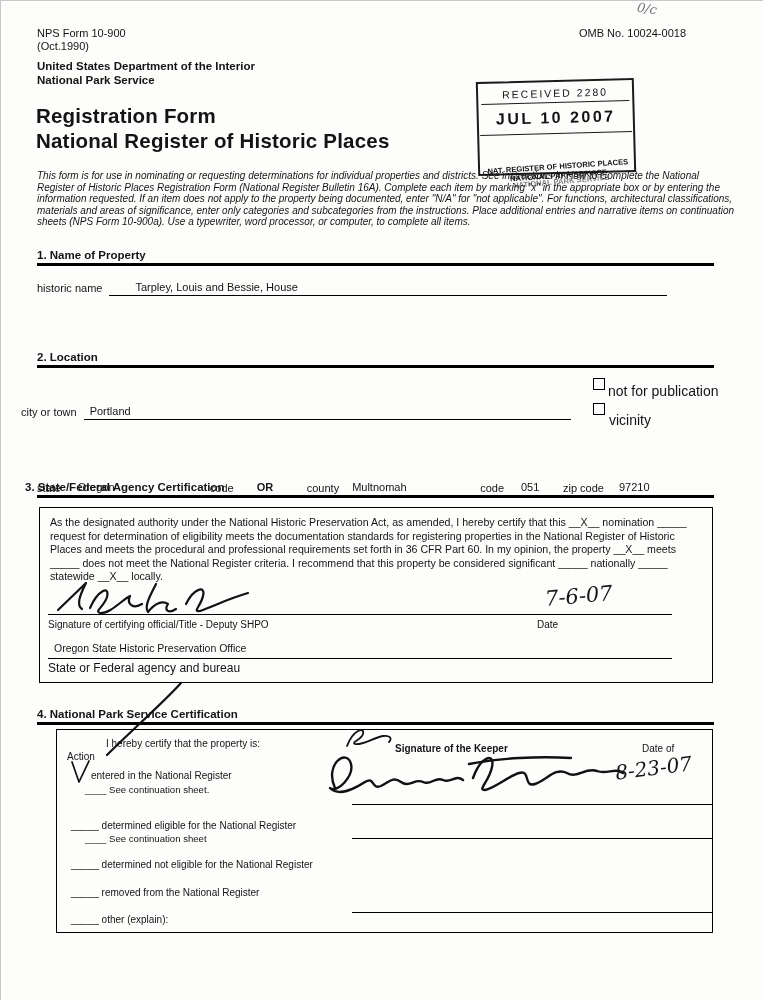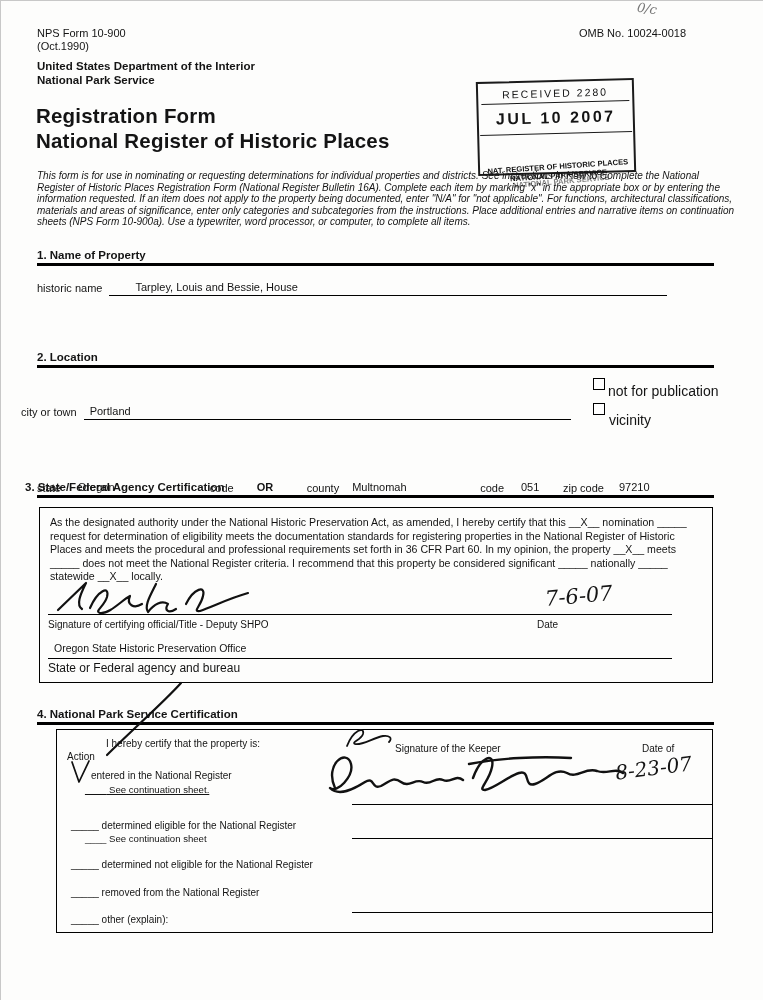--- a/index.html
+++ b/index.html
@@ -156,21 +156,21 @@
   <div class="abs s-heading" style="left:36px;top:707px;">4.  National Park Service Certification</div>
   <div class="abs rule" style="top:721px;"></div>
 
   <svg class="abs" style="left:102px;top:680px;" width="82" height="78" viewBox="0 0 82 78">
     <path d="M78,2 C60,22 30,48 4,74" fill="none" stroke="#111" stroke-width="2.2" stroke-linecap="round"></path>
   </svg>
 
   <div class="abs nps-box">
     <div class="s4-small" style="left:10px;top:8px;margin-left:39px;">I hereby certify that the property is:</div>
     <div class="s4-small" style="left:10px;top:21px;">Action</div>
-    <div class="s4-small" style="left:338px;top:13px;">Signature of the Keeper</div>
+    <div class="s4-small" style="left:338px;top:13px;font-weight:bold;">Signature of the Keeper</div>
     <div class="s4-small" style="left:585px;top:13px;text-align:right;">Date of</div>
 
     <svg class="abs" style="left:282px;top:-6px;" width="60" height="28" viewBox="0 0 60 28">
       <path d="M8,22 C14,6 26,2 24,10 C22,16 12,18 16,20 C22,22 34,14 44,12 C50,11 54,14 50,18" fill="none" stroke="#111" stroke-width="1.8" stroke-linecap="round"></path>
     </svg>
 
     <svg class="abs" style="left:262px;top:14px;" width="310" height="62" viewBox="0 0 310 62">
       <g fill="none" stroke="#111" stroke-width="2.4" stroke-linecap="round" stroke-linejoin="round">
         <path d="M16,44 C5,20 28,4 32,20 C35,32 18,50 11,44 C20,53 35,45 46,38 C56,32 52,46 62,42 C70,38 74,32 82,38 C90,44 96,34 104,38 C112,42 116,32 124,36 C132,40 136,30 144,36"></path>
         <path d="M154,34 C162,12 176,8 173,23 C170,38 158,46 166,46 C176,44 188,33 200,29 C212,25 204,44 216,40 C228,36 236,23 248,29 C258,35 266,23 278,27 C288,31 296,23 304,29"></path>
@@ -184,21 +184,21 @@
     <div class="kline" style="top:108px;"></div>
     <div class="kline" style="top:182px;"></div>
 
     <svg class="abs" style="left:13px;top:30px;" width="22" height="26" viewBox="0 0 22 26">
       <path d="M2,2 L9,22 L19,1" fill="none" stroke="#111" stroke-width="1.7" stroke-linecap="round" stroke-linejoin="round"></path>
     </svg>
 
     <div class="s4-item" style="left:34px;top:40px;">
       <span></span><span>entered in the National Register</span>
     </div>
-    <div class="s4-sub" style="left:28px;top:54px;text-decoration:underline;">
+    <div class="s4-sub" style="left:28px;top:54px;">
       <span>____</span> <span>See continuation sheet.</span>
     </div>
 
     <div class="s4-item" style="left:14px;top:90px;">
       <span>_____ </span><span>determined eligible for the National Register</span>
     </div>
     <div class="s4-sub" style="left:28px;top:103px;">
       <span>____</span> <span>See continuation sheet</span>
     </div>
 

